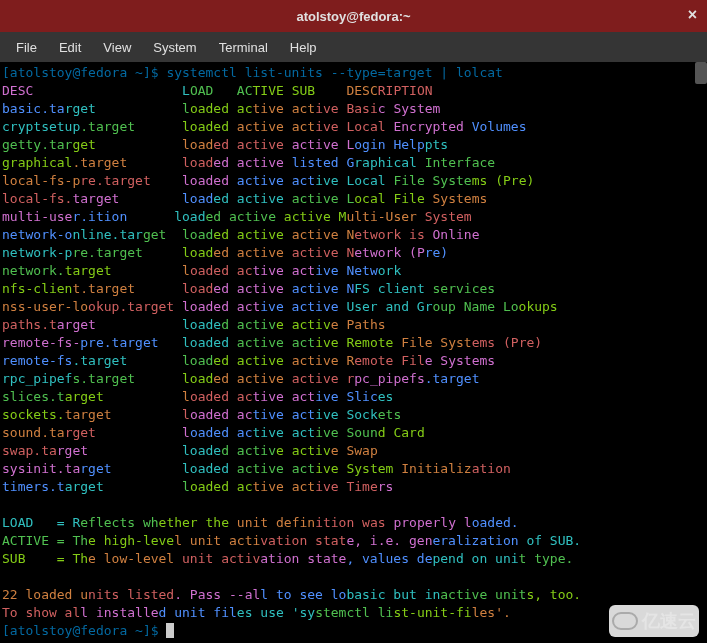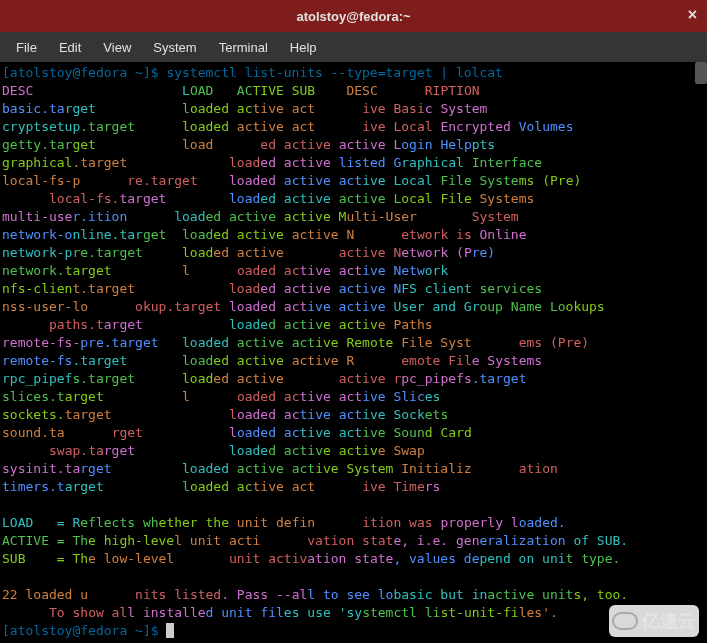--- a/index.html
+++ b/index.html
@@ -68,21 +68,21 @@
     border-radius: 2px;
   }
   
   .c-prompt { color: #0369a1; }
   .c-mag  { color: #d070d0; }
   .c-blue { color: #5090ff; }
   .c-cyan { color: #30c0c0; }
   .c-grn  { color: #50c050; }
   .c-yel  { color: #84cc16; }
   .c-orn  { color: #d08040; }
-  .c-red  { color: #d06060; margin-left: 47px; }
+  .c-red  { color: #d06060; }
   .cursor {
     display: inline-block;
     width: 8px;
     height: 15px;
     background: #cccccc;
     vertical-align: text-bottom;
   }
   .watermark {
     position: absolute;
     right: 8px;

